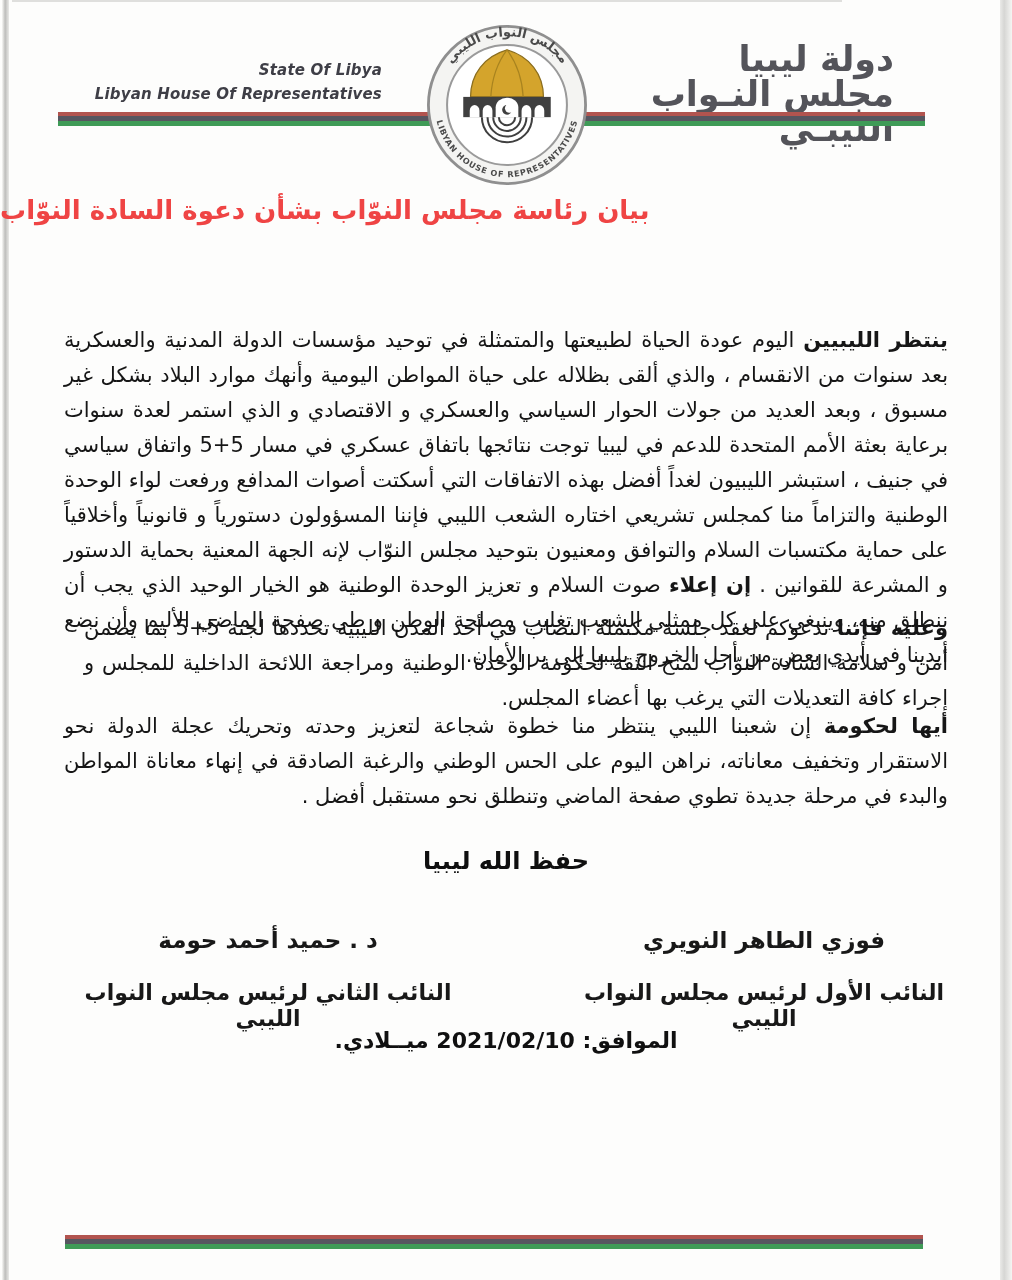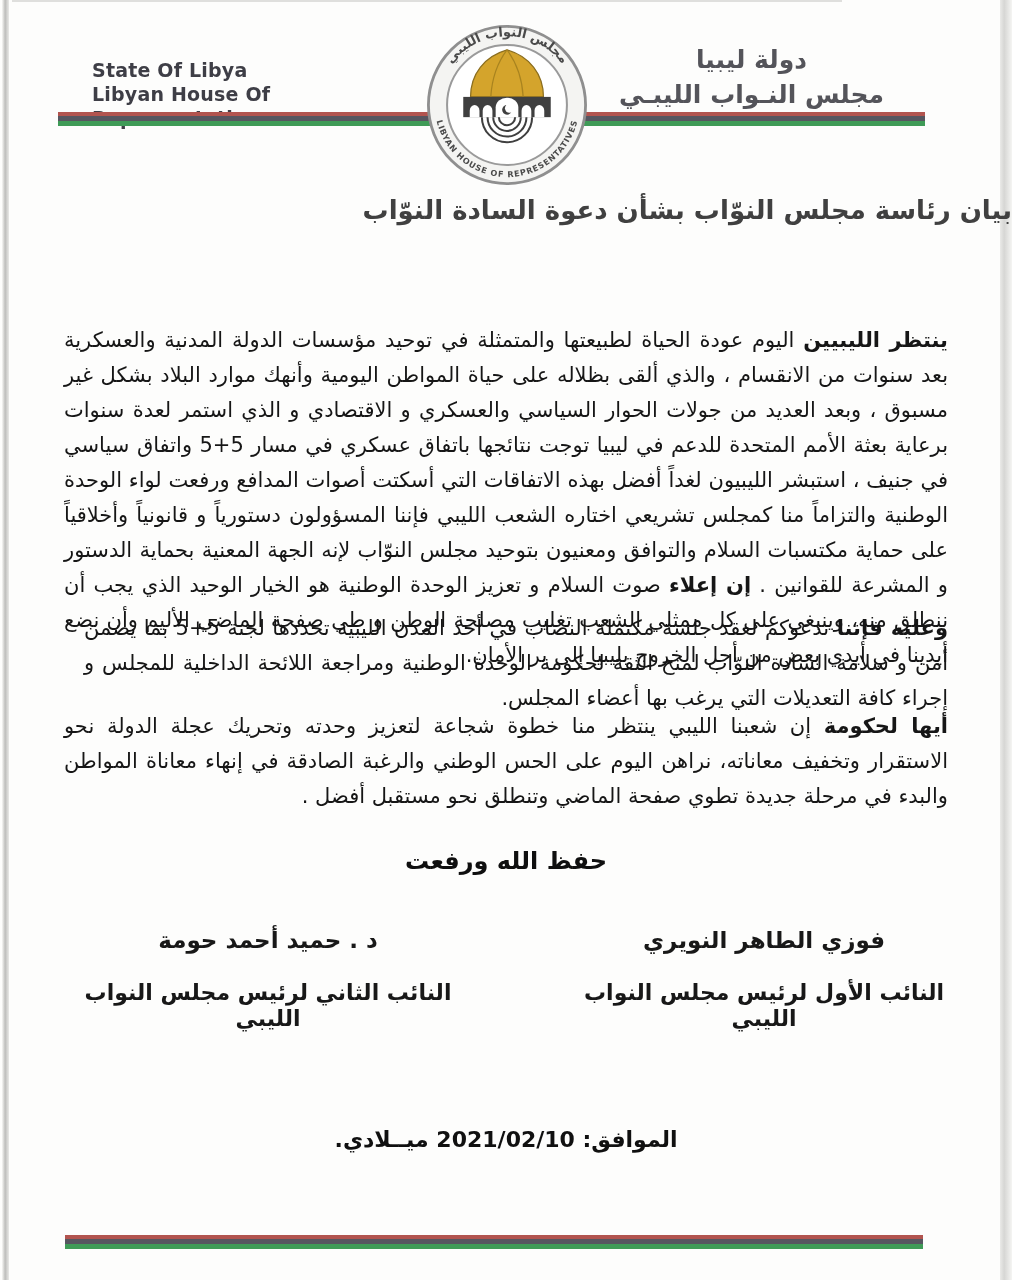--- a/index.html
+++ b/index.html
@@ -11,58 +11,58 @@
     color:#181818;
   }
   
   .edge-left{position:absolute;left:2px;top:0;width:7px;height:100%;
     background:linear-gradient(90deg,#f7f7f5,#bdbdbb 45%,#e9e9e7);}
   .edge-right{position:absolute;right:0;top:0;width:12px;height:100%;
     background:linear-gradient(90deg,#eaeae8,#d6d6d4 35%,#f5f5f3);}
   .edge-top{position:absolute;left:12px;top:0;width:830px;height:2px;background:#d2d2d0;opacity:.7;}
 
   
-  .hdr-en{position:absolute;left:92px;top:58px;width:290px;text-align:left;
-    color:#3e3e46;font-size:19px;line-height:24px;font-weight:600;letter-spacing:.2px;}
-  .hdr-ar{position:absolute;right:118px;top:42px;width:285px;text-align:center;direction:rtl;
-    color:#54545a;font-size:25px;line-height:35px;font-weight:600;}
+  .hdr-en{position:absolute;left:92px;top:58px;width:290px;text-align:right;
+    color:#3e3e46;font-size:15px;line-height:24px;font-weight:600;letter-spacing:.2px;font-style:italic;}
+  .hdr-ar{position:absolute;right:118px;top:42px;width:285px;text-align:right;direction:rtl;
+    color:#54545a;font-size:35px;line-height:35px;font-weight:600;}
 
   .stripe{position:absolute;display:flex;flex-direction:column;}
   .stripe-top{left:58px;top:112px;width:867px;height:14px;}
   .stripe-bottom{left:65px;top:1235px;width:858px;height:14px;}
   .band{width:100%;}
   .band-red{height:4px;}
   .band-black{height:5px;}
   .band-green{height:5px;}
 
   .seal{position:absolute;left:426px;top:24px;width:162px;height:162px;z-index:3;}
 
   
-  .doc-title{position:absolute;top:190px;left:0;width:100%;text-align:right;direction:rtl;
-    font-weight:700;font-size:26px;line-height:40px;color:#404040;}
+  .doc-title{position:absolute;top:190px;left:0;width:100%;text-align:left;direction:rtl;
+    font-weight:700;font-size:26px;line-height:40px;color:#ef4444;}
 
   
   .para{position:absolute;left:64px;right:64px;direction:rtl;text-align:justify;
     font-size:21px;line-height:35px;color:#161616;}
   .para-1{top:323px;}
   .para-2{top:611px;margin-left:20px;}
   .para-3{top:709px;}
   .lead{font-weight:700;}
 
   .closing{position:absolute;top:847px;left:0;width:100%;text-align:center;direction:rtl;
     font-weight:700;font-size:24px;color:#0f0f0f;}
 
   
   .sig{position:absolute;top:926px;text-align:center;direction:rtl;font-weight:700;}
   .sig-right{right:58px;width:380px;}
   .sig-left{left:68px;width:400px;}
   .sig-name{font-size:23px;line-height:28px;}
   .sig-title{margin-top:26px;font-size:22px;line-height:26px;}
 
-  .date-line{position:absolute;top:1127px;left:0;width:100%;text-align:center;direction:rtl;
+  .date-line{position:absolute;top:1028px;left:0;width:100%;text-align:center;direction:rtl;
     font-weight:700;font-size:22px;color:#101010;}
 </style>
 </head>
 <body>
 
 <div class="page">
 
   <div class="edge-left"></div>
   <div class="edge-right"></div>
   <div class="edge-top"></div>
@@ -119,21 +119,21 @@
   <div class="doc-title">
     <div>بيان رئاسة مجلس النوّاب بشأن دعوة السادة النوّاب</div>
   </div>
 
   <div class="para para-1"><span class="lead">ينتظر الليبيين</span><span> اليوم عودة الحياة لطبيعتها والمتمثلة في توحيد مؤسسات الدولة المدنية والعسكرية بعد سنوات من الانقسام ، والذي ألقى بظلاله على حياة المواطن اليومية وأنهك موارد البلاد بشكل غير مسبوق ، وبعد العديد من جولات الحوار السياسي والعسكري و الاقتصادي و الذي استمر لعدة سنوات برعاية بعثة الأمم المتحدة للدعم في ليبيا توجت نتائجها باتفاق عسكري في مسار 5+5 واتفاق سياسي في جنيف ، استبشر الليبيون لغداً أفضل بهذه الاتفاقات التي أسكتت أصوات المدافع ورفعت لواء الوحدة الوطنية والتزاماً منا كمجلس تشريعي اختاره الشعب الليبي فإننا المسؤولون دستورياً و قانونياً وأخلاقياً على حماية مكتسبات السلام والتوافق ومعنيون بتوحيد مجلس النوّاب لإنه الجهة المعنية بحماية الدستور و المشرعة للقوانين . </span><span class="lead">إن إعلاء</span><span> صوت السلام و تعزيز الوحدة الوطنية هو الخيار الوحيد الذي يجب أن ننطلق منه، وينبغي على كل ممثلي الشعب تغليب مصلحة الوطن و طي صفحة الماضي الأليم وأن نضع أيدينا في أيدي بعض من أجل الخروج بليبيا إلى بر الأمان.</span></div>
 
   <div class="para para-2"><span class="lead">وعليه فإننا</span><span> ندعوكم لعقد جلسة مكتملة النصاب في أحد المدن الليبية تحددها لجنة 5+5 بما يضمن أمن و سلامة السادة النوّاب لمنح الثقة لحكومة الوحدة الوطنية ومراجعة اللائحة الداخلية للمجلس و إجراء كافة التعديلات التي يرغب بها أعضاء المجلس.</span></div>
 
   <div class="para para-3"><span class="lead">أيها لحكومة</span><span> إن شعبنا الليبي ينتظر منا خطوة شجاعة لتعزيز وحدته وتحريك عجلة الدولة نحو الاستقرار وتخفيف معاناته، نراهن اليوم على الحس الوطني والرغبة الصادقة في إنهاء معاناة المواطن والبدء في مرحلة جديدة تطوي صفحة الماضي وتنطلق نحو مستقبل أفضل .</span></div>
 
-  <div class="closing">حفظ الله ورفعت</div>
+  <div class="closing">حفظ الله ليبيا</div>
 
   <div class="sig sig-left">
     <div class="sig-name">د . حميد أحمد حومة</div>
     <div class="sig-title">النائب الثاني لرئيس مجلس النواب الليبي</div>
   </div>
 
   <div class="sig sig-right">
     <div class="sig-name">فوزي الطاهر النويري</div>
     <div class="sig-title">النائب الأول لرئيس مجلس النواب الليبي</div>
   </div>

